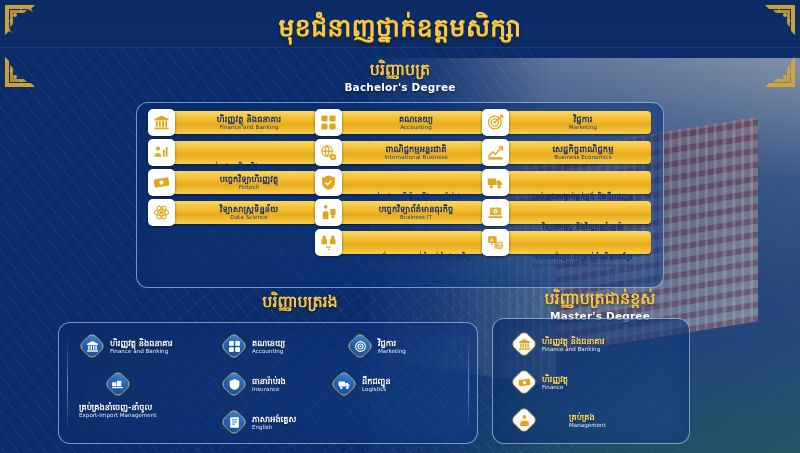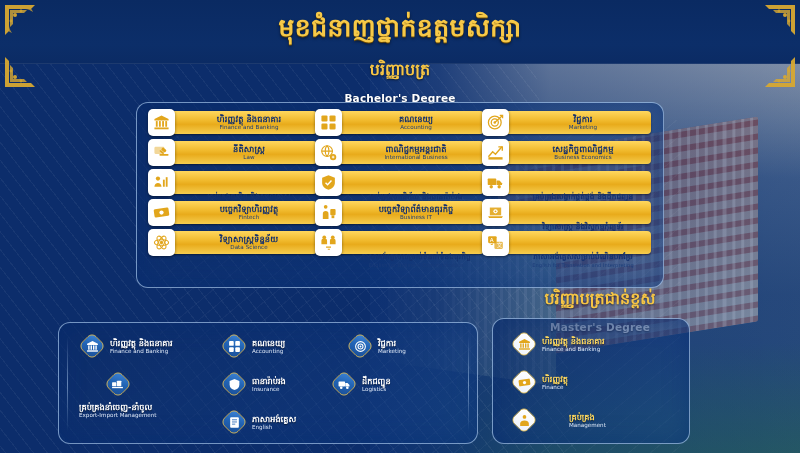--- a/index.html
+++ b/index.html
@@ -76,21 +76,21 @@
   .rays2 {
     position: absolute; right: 120px; top: 120px;
     width: 520px; height: 400px;
     background: repeating-linear-gradient(-40deg,
        rgba(255,255,255,.035) 0 1px, rgba(255,255,255,0) 1px 14px);
     pointer-events: none;
   }
 
   
   .header {
-    position: absolute; left: 0; top: 0; width: 800px; height: 64px;
+    position: absolute; left: 0; top: 0; width: 800px; height: 48px;
     background: linear-gradient(180deg, #0a2a62 0%, #0c2e69 70%, #0b2b64 100%);
     border-bottom: 1px solid rgba(255,255,255,.08);
   }
   .main-title {
     position: absolute; top: 8px; left: 0; width: 100%;
     text-align: center;
     font-size: 25px;
     font-weight: bold;
     color: #f7c948;
     letter-spacing: .5px;
@@ -109,21 +109,21 @@
 
   
   .sec-head { position: absolute; text-align: center; }
   .sec-kh {
     color: #f6c545; font-weight: bold; font-size: 16px;
     text-shadow: 0 1px 2px rgba(0,0,0,.6);
     line-height: 19px; white-space: nowrap;
   }
   .sec-en {
     color: #ffffff; font-size: 10.5px; font-weight: bold;
-    letter-spacing: .2px; line-height: 14px; margin-top: 12px;
+    letter-spacing: .2px; line-height: 14px; margin-top: 1px;
     text-shadow: 0 1px 2px rgba(0,0,0,.55);
   }
 
   #head-bachelor  { left: 250px; top: 60px;  width: 300px; }
   #head-associate { left: 170px; top: 292px; width: 260px; }
   #head-master    { left: 495px; top: 289px; width: 210px; }
 
   
   .panel {
     position: absolute;
@@ -295,34 +295,20 @@
                 <rect x="8.4" y="10" width="2.6" height="8"></rect>
                 <rect x="12.9" y="10" width="2.6" height="8"></rect>
                 <rect x="17.3" y="10" width="2.6" height="8"></rect>
                 <rect x="2" y="19" width="20" height="2.6"></rect>
               </g>
             </svg>
           </div>
         <div class="kh">ហិរញ្ញវត្ថុ និងធនាគារ</div>
         <div class="en">Finance and Banking</div>
       </div>
-      <div class="pill">
-        <div class="ibox">
-            <svg viewBox="0 0 24 24">
-              <g fill="#e2a61c">
-                <rect x="2" y="4" width="14" height="10" rx="1.5" opacity=".45"></rect>
-                <rect x="9" y="14" width="13" height="2.6" rx="1.3"></rect>
-                <rect x="12" y="6" width="7" height="4.2" rx="1.4" transform="rotate(40 15 8)"></rect>
-                <rect x="9" y="10" width="7" height="2.2" rx="1" transform="rotate(40 12 11)"></rect>
-              </g>
-            </svg>
-          </div>
-        <div class="kh">នីតិសាស្ត្រ</div>
-        <div class="en">Law</div>
-      </div>
       <div class="pill narrow">
         <div class="ibox">
             <svg viewBox="0 0 24 24">
               <g fill="#e2a61c">
                 <circle cx="7" cy="6.5" r="3"></circle>
                 <path d="M2 18c0-3.2 2.3-5.4 5-5.4s5 2.2 5 5.4z"></path>
                 <rect x="14" y="8" width="2.6" height="10"></rect>
                 <rect x="18" y="4.5" width="2.6" height="13.5"></rect>
               </g>
             </svg>
@@ -496,20 +482,21 @@
               <text x="13.6" y="19" font-size="8" fill="#fff" font-family="DejaVu Sans">文</text>
             </svg>
           </div>
         <div class="kh">ភាសាអង់គ្លេសសម្រាប់បំណិនបកប្រែ</div>
         <div class="en">English for Translation and Interpreting</div>
       </div>
     </div>
   </div>
 
   <div class="sec-head" id="head-associate">
+    <div class="sec-kh">បរិញ្ញាបត្ររង</div>
   </div>
 
   <div class="panel" id="panel-associate">
     <div class="divider-v" style="left:8px;"></div>
     <div class="divider-v" style="right:8px;"></div>
 
     <div class="hexrow" style="left:20px; top:10px;">
       <div class="hex">
           <div class="shape"></div>
           <svg viewBox="0 0 24 24">

